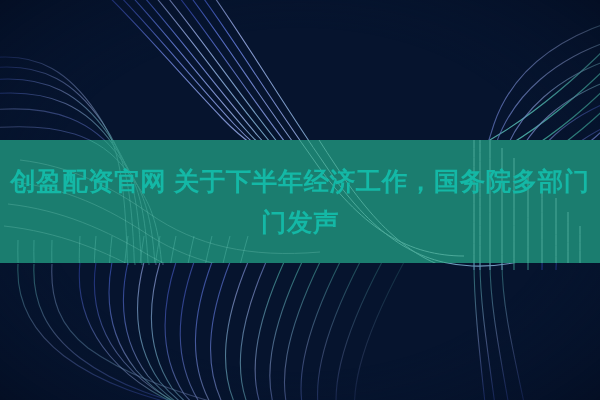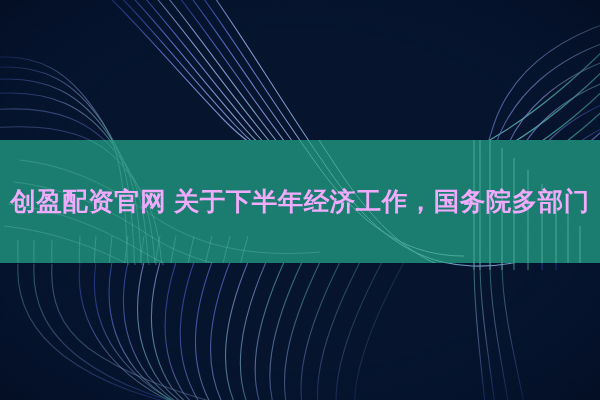--- a/index.html
+++ b/index.html
@@ -47,21 +47,21 @@
     top: 140px;
     width: 600px;
     height: 123px;
     display: flex;
     flex-direction: column;
     align-items: center;
     justify-content: center;
     z-index: 5;
   }
   .hl-line {
-    color: #f0abfc;
+    color: #14b8a6;
     font-size: 25.5px;
     font-weight: bold;
     line-height: 41px;
     letter-spacing: 0.5px;
     white-space: nowrap;
     text-align: center;
   }
 </style>
 </head>
 <body>
@@ -206,15 +206,16 @@
         <path d="M 20,160 C 70,166 110,186 150,214 C 196,246 250,258 320,252"></path>
         <path d="M 14,182 C 66,188 108,208 150,236 C 198,266 252,276 326,270"></path>
         <path d="M 8,204 C 62,210 106,230 150,256 C 200,284 256,292 332,286"></path>
         <path d="M 4,226 C 58,232 104,250 150,276 C 202,302 258,308 338,302"></path>
       </g>
     </svg>
   </div>
 
   <div id="headline">
     <div class="hl-line">创盈配资官网 关于下半年经济工作，国务院多部门</div>
+    <div class="hl-line">门发声</div>
   </div>
 
 </div>
 
 </body></html>

